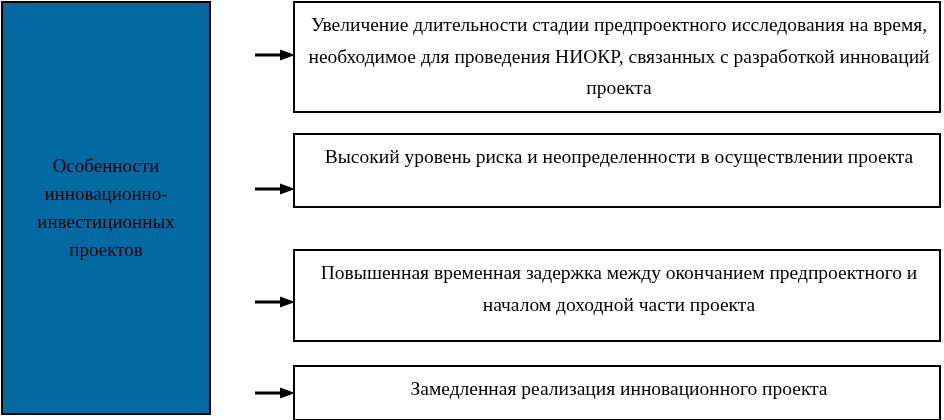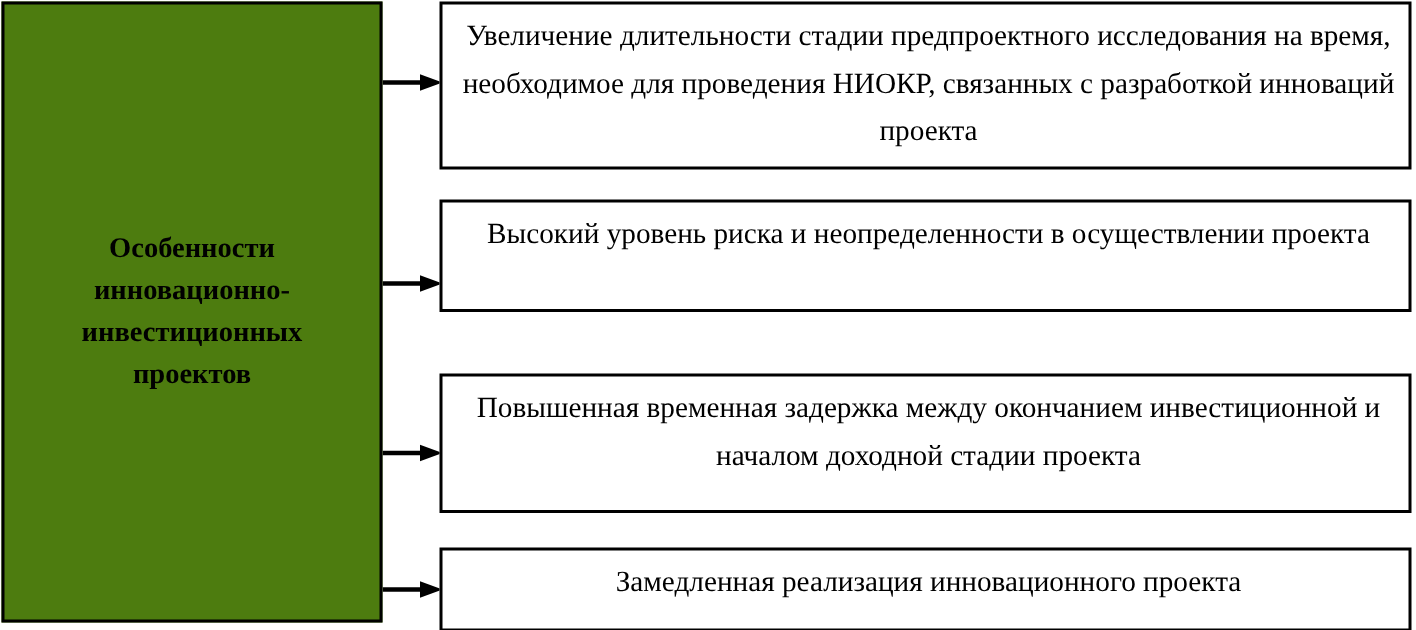--- a/index.html
+++ b/index.html
@@ -19,29 +19,28 @@
     height: 420px;
     background: #ffffff;
     overflow: hidden;
   }
 
   
   .root-box {
     position: absolute;
     left: 1px;
     top: 1px;
-    width: 254px;
+    width: 210px;
     height: 414px;
     box-sizing: border-box;
     border: 2px solid #000000;
-    background: #4d7c0f;
+    background: #0369a1;
     display: flex;
     align-items: center;
     justify-content: center;
-    font-weight: bold;
   }
   .root-box-label {
     font-size: 19px;
     line-height: 1.48;
     text-align: center;
     padding: 0 12px;
     white-space: pre-line;
   }
 
   
@@ -124,20 +123,20 @@
 
   <div class="feature-box" id="feature-box-0">
     <div class="feature-box-label">Увеличение длительности стадии предпроектного исследования на время, необходимое для проведения НИОКР, связанных с разработкой инноваций проекта</div>
   </div>
 
   <div class="feature-box" id="feature-box-1">
     <div class="feature-box-label">Высокий уровень риска и неопределенности в осуществлении проекта</div>
   </div>
 
   <div class="feature-box" id="feature-box-2">
-    <div class="feature-box-label">Повышенная временная задержка между окончанием инвестиционной и началом доходной стадии проекта</div>
+    <div class="feature-box-label">Повышенная временная задержка между окончанием предпроектного и началом доходной части проекта</div>
   </div>
 
   <div class="feature-box" id="feature-box-3">
     <div class="feature-box-label">Замедленная реализация инновационного проекта</div>
   </div>
 
 </div>
 
 </body></html>

